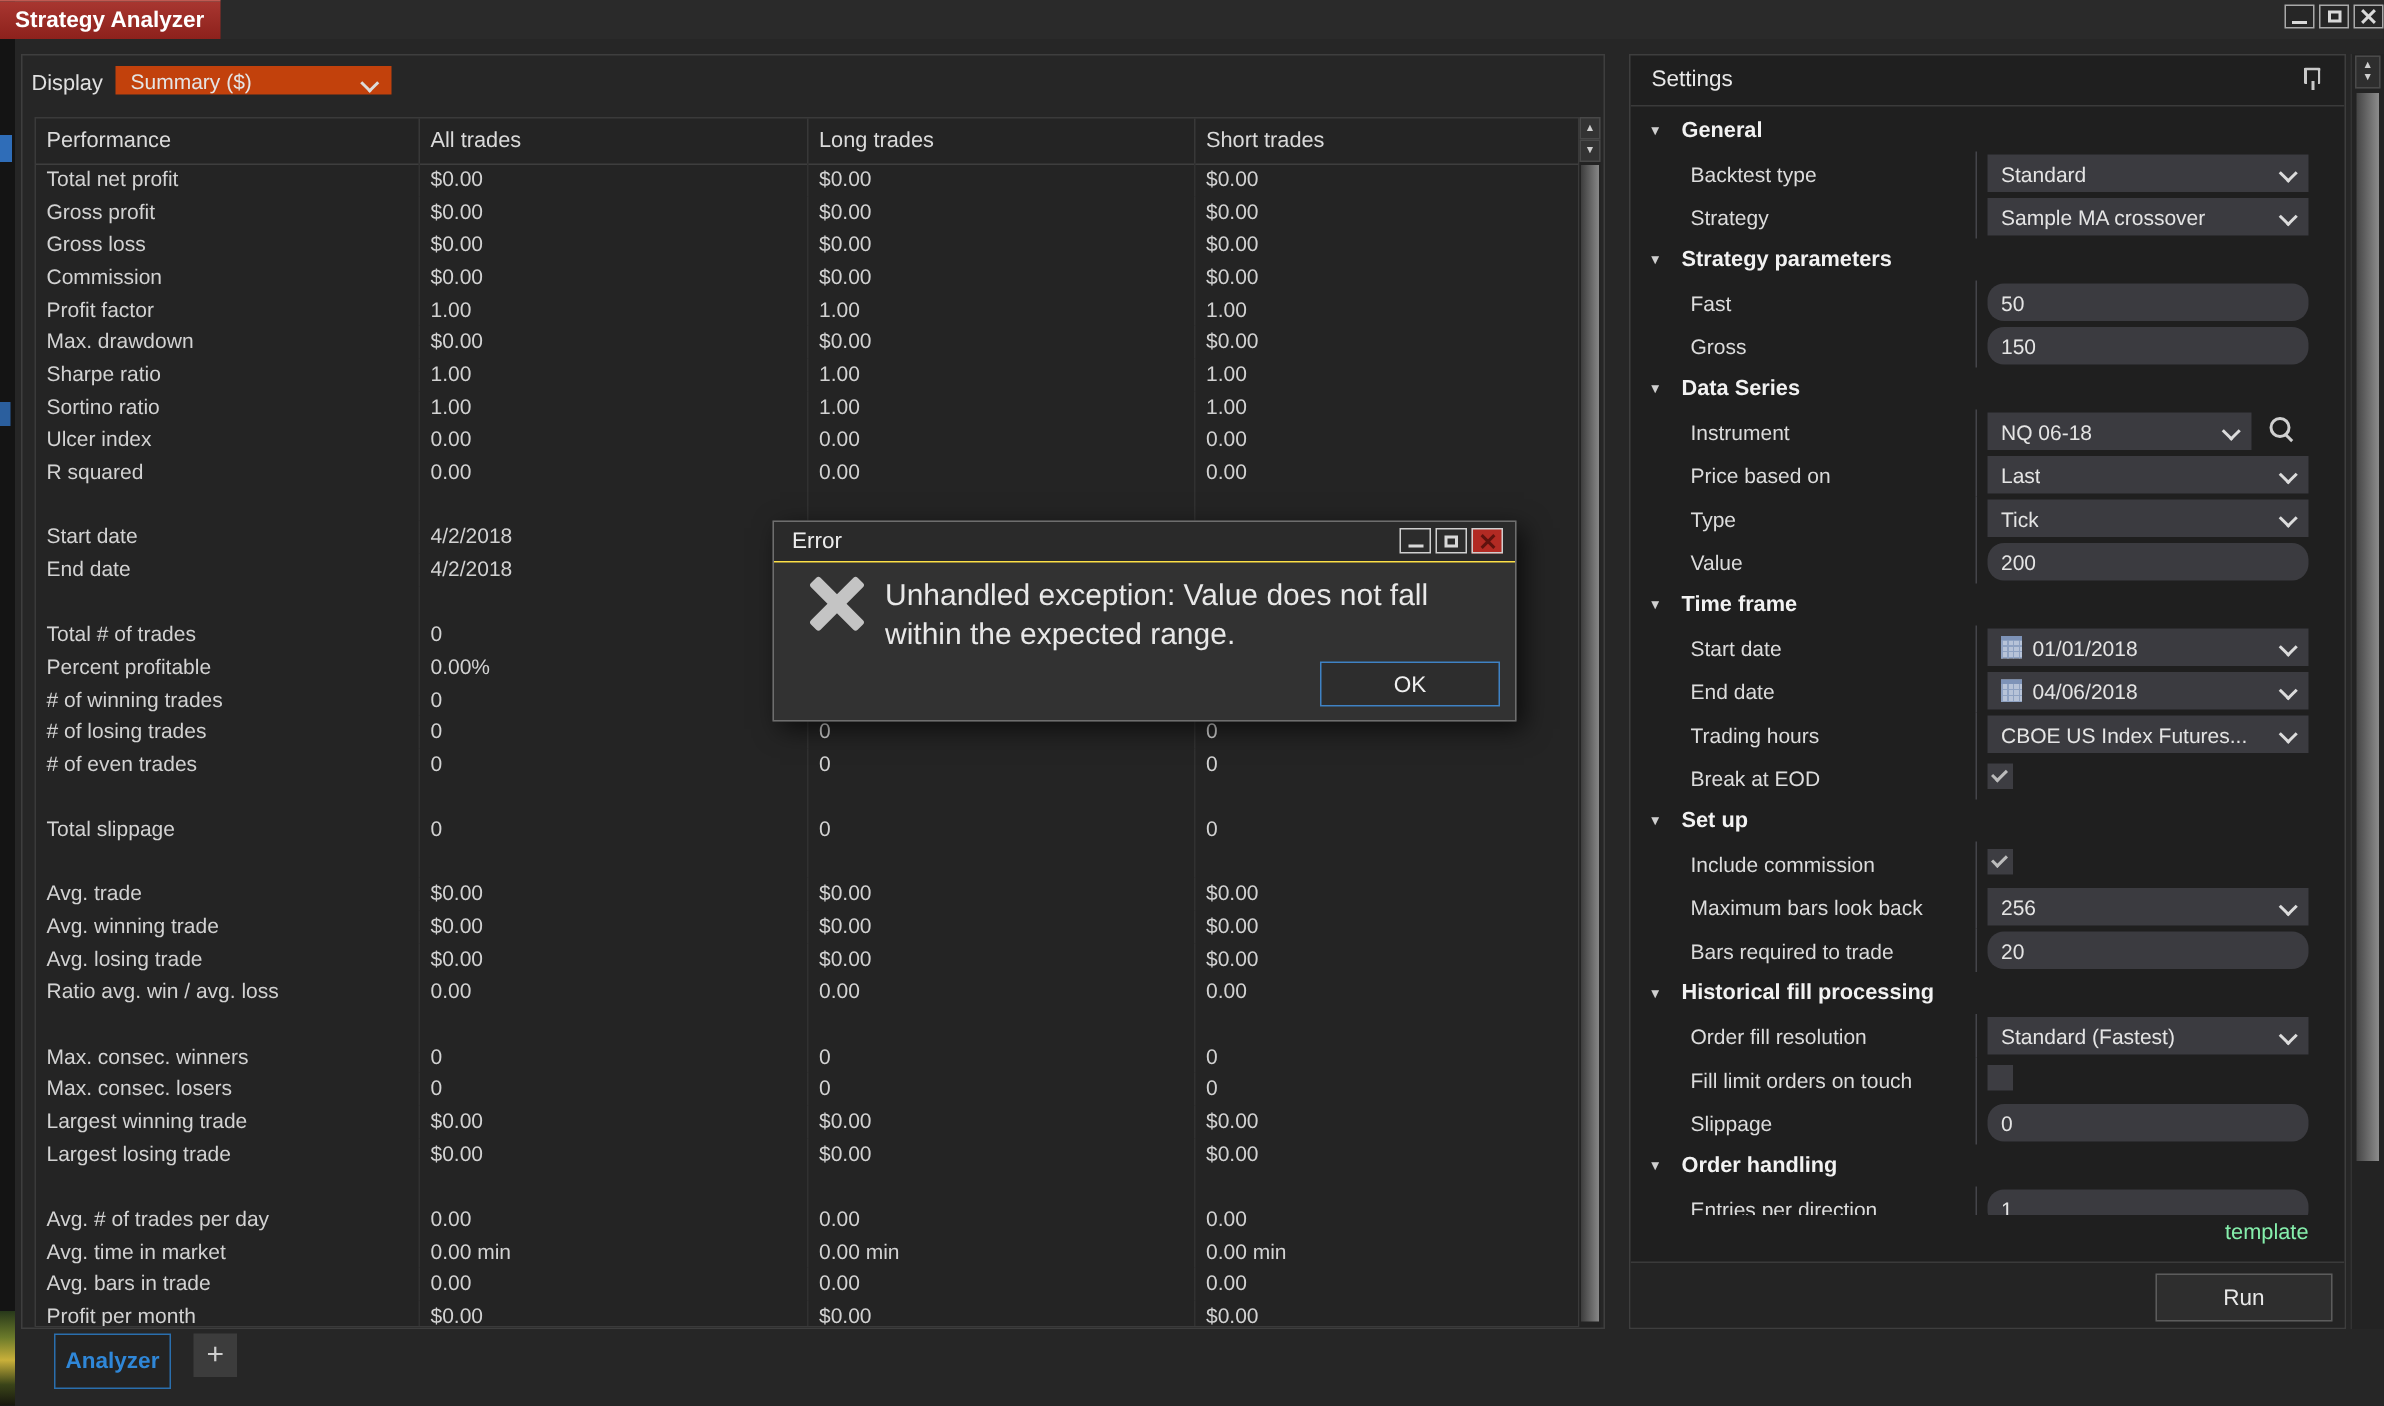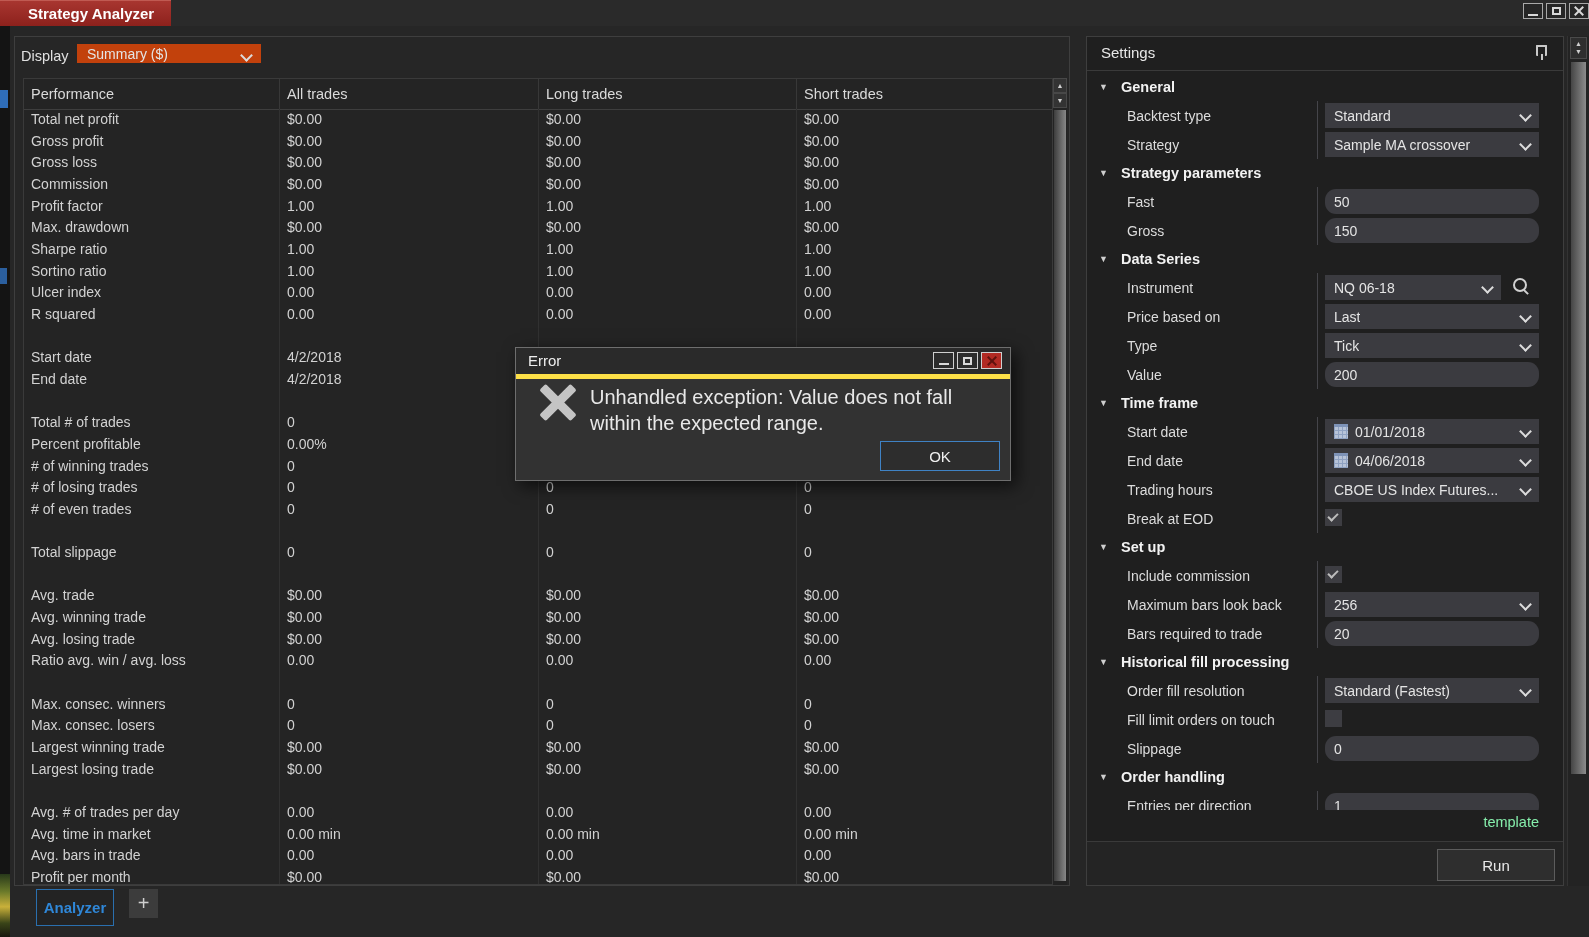--- a/index.html
+++ b/index.html
@@ -7,23 +7,23 @@
   .screen{position:absolute;left:0;top:0;width:1589px;height:937px;}
   .abs{position:absolute;}
   
   .edge{left:0;top:0;width:10px;height:937px;background:#141414;}
   .edge .f1{position:absolute;left:0;top:90px;width:8px;height:18px;background:#2f6db8;}
   .edge .f2{position:absolute;left:0;top:268px;width:7px;height:16px;background:#2b5f9e;}
   .edge .f3{position:absolute;left:0;top:874px;width:10px;height:63px;
     background:linear-gradient(180deg,#27381a,#6b7a2a 28%,#c9b03a 52%,#3a4418 78%,#17170e);}
   
   .titlebar{left:10px;top:0;width:1579px;height:26px;background:#2a2a2a;}
-  .title-tab{position:absolute;left:-10px;top:0;width:171px;height:26px;
+  .title-tab{position:absolute;left:-10px;top:0;width:147px;height:26px;
     background:linear-gradient(180deg,#a83630,#8d211c);border-top:1px solid #c05a52;box-sizing:border-box;
-    color:#ffffff;font-size:15px;font-weight:bold;line-height:25px;padding-left:28px;}
+    color:#ffffff;font-size:15px;font-weight:bold;line-height:25px;padding-left:10px;}
   .winbtn{position:absolute;top:3px;width:20px;height:16px;border:1px solid #a9a9a9;background:#262626;
     box-sizing:border-box;display:flex;align-items:center;justify-content:center;}
   .g-min{width:10px;height:2px;background:#d9d9d9;margin-top:7px;}
   .g-max{width:9px;height:8px;border:2px solid #d9d9d9;box-sizing:border-box;}
   .xg{position:relative;width:12px;height:12px;}
   .xg::before,.xg::after{content:'';position:absolute;left:0;top:5px;width:12px;height:2px;background:#d9d9d9;}
   .xg::before{transform:rotate(45deg);} .xg::after{transform:rotate(-45deg);}
   
   .lp{left:14px;top:36px;width:1056px;height:850px;background:#262626;border:1px solid #3e3e3e;box-sizing:border-box;overflow:hidden;}
   .disp-label{position:absolute;left:6px;top:11px;color:#e0e0e0;font-size:14.5px;}
@@ -39,21 +39,21 @@
   .gcell{box-sizing:border-box;padding-left:7px;color:#d2d2d2;font-size:14px;line-height:21.66px;
     border-right:1px solid #313131;overflow:hidden;white-space:nowrap;}
   .c0{width:256px;} .c1{width:259px;} .c2{width:258px;} .c3{width:255px;border-right:none !important;}
   .gsb{position:absolute;left:1038px;top:41px;width:14px;height:807px;background:#232323;}
   .sbtn{position:absolute;left:0;width:14px;height:15px;background:#333333;border:1px solid #484848;box-sizing:border-box;
     color:#cfcfcf;font-size:7px;display:flex;align-items:center;justify-content:center;}
   .gsb-thumb{position:absolute;left:1px;top:32px;width:12px;height:771px;background:linear-gradient(90deg,#3d3d3d,#878787);}
   
   .dialog{left:515px;top:347px;width:496px;height:134px;background:#323232;border:1px solid #6e6e6e;
     box-shadow:5px 5px 16px rgba(0,0,0,.65);z-index:30;box-sizing:border-box;}
-  .dlg-title{position:absolute;left:0;top:0;right:0;height:26px;background:#2a2a2a;border-bottom:5px solid #fde047;}
+  .dlg-title{position:absolute;left:0;top:0;right:0;height:26px;background:#2a2a2a;border-bottom:1px solid #fde047;}
   .dlg-title-text{position:absolute;left:12px;top:4px;color:#eeeeee;font-size:15px;}
   .dbtn{position:absolute;top:4px;width:21px;height:17px;border:1px solid #cfcfcf;background:#2c2c2c;box-sizing:border-box;
     display:flex;align-items:center;justify-content:center;}
   .dbtn.close{background:#b22a23;}
   .xg2{position:relative;width:10px;height:10px;}
   .xg2::before,.xg2::after{content:'';position:absolute;left:-1px;top:4px;width:12px;height:2px;background:#5f120e;}
   .xg2::before{transform:rotate(45deg);} .xg2::after{transform:rotate(-45deg);}
   .big-x{position:absolute;left:22px;top:34px;width:40px;height:40px;}
   .big-x::before,.big-x::after{content:'';position:absolute;left:-2px;top:16px;width:44px;height:9px;background:#c4c4c4;border-radius:2px;}
   .big-x::before{transform:rotate(45deg);} .big-x::after{transform:rotate(-45deg);}

